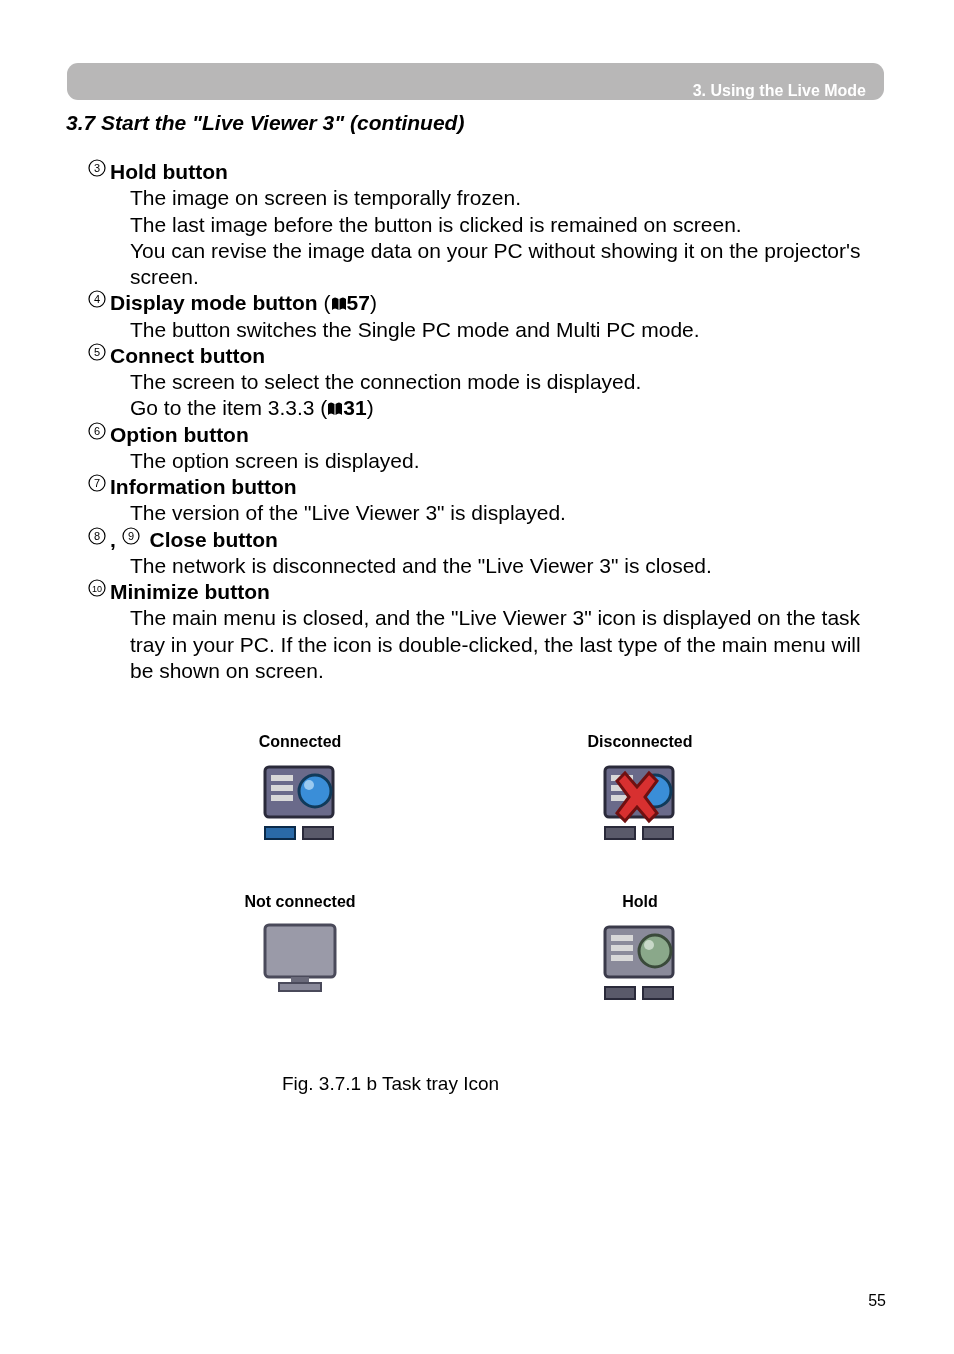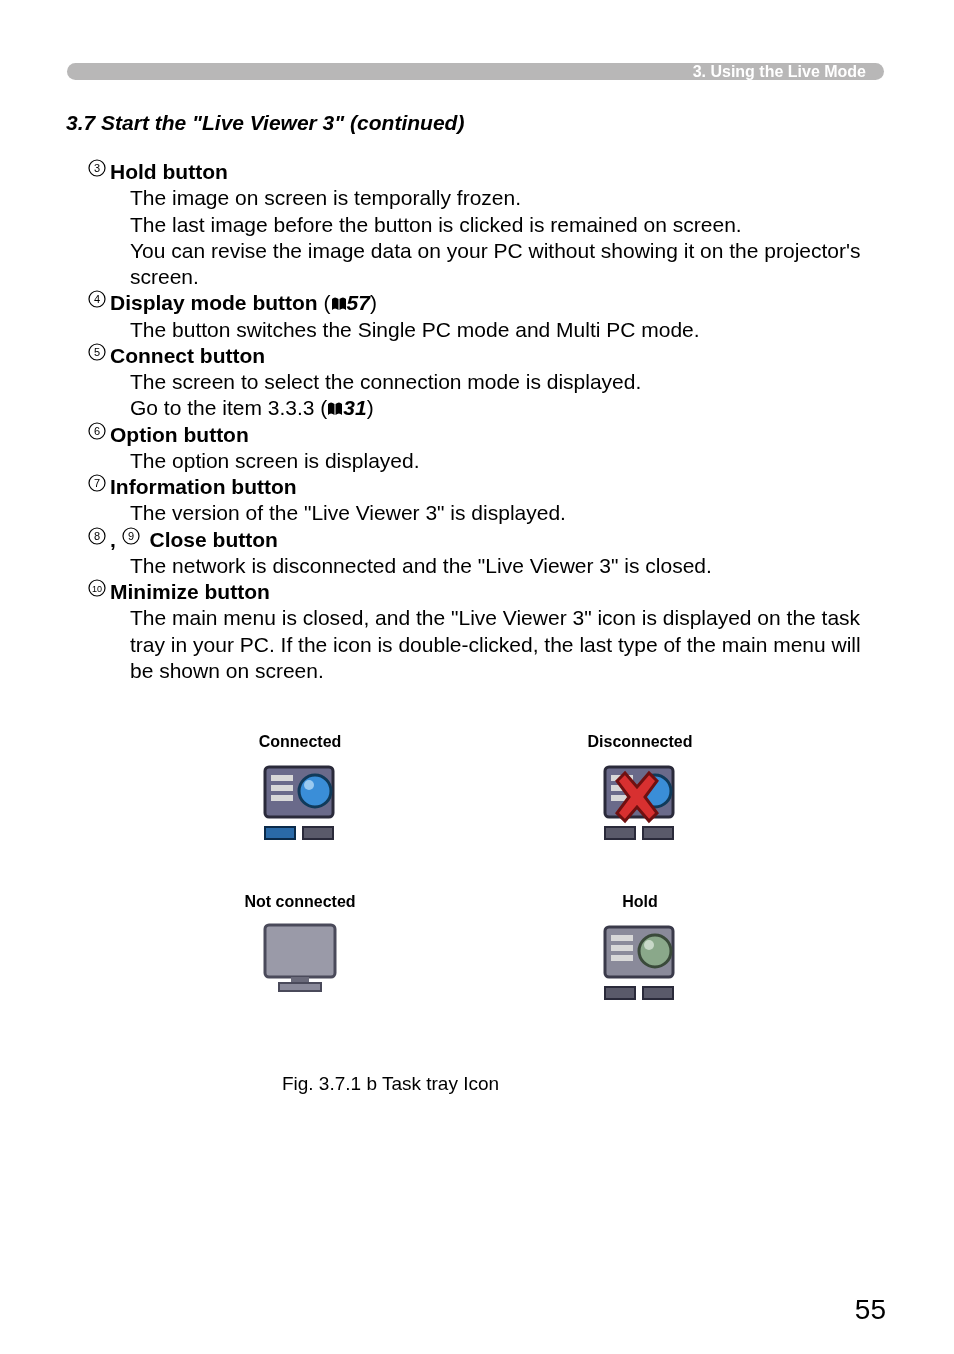--- a/index.html
+++ b/index.html
@@ -11,25 +11,25 @@
     width: 954px;
     height: 1354px;
     position: relative;
     box-sizing: border-box;
   }
   .header-bar {
     position: absolute;
     top: 63px;
     left: 67px;
     right: 70px;
-    height: 17px;
+    height: 37px;
     background: #b8b7b7;
     border-radius: 11px;
     display: flex;
-    align-items: flex-start;
+    align-items: flex-end;
     justify-content: flex-end;
     padding-right: 18px;
     box-sizing: border-box;
   }
   .header-bar-text {
     color: #ffffff;
     font-size: 16px;
     font-weight: bold;
   }
   .section-title {
@@ -67,21 +67,20 @@
     font-weight: normal;
   }
   .ref-icon {
     display: inline-block;
     width: 16px;
     height: 14px;
     vertical-align: -1px;
   }
   .ref-num {
     font-weight: bold;
-    font-style: italic;
   }
   .item-body {
     margin-left: 42px;
   }
   .icons-table {
     position: absolute;
     top: 733px;
     left: 180px;
     width: 580px;
   }
@@ -107,23 +106,23 @@
   .figure-caption {
     position: absolute;
     top: 1073px;
     left: 0;
     width: 781px;
     text-align: center;
     font-size: 19px;
   }
   .page-number {
     position: absolute;
-    bottom: 28px;
+    bottom: 44px;
     right: 68px;
-    font-size: 28px;
+    font-size: 16px;
   }
 </style>
 </head>
 <body>
 
 <div class="header-bar">
   <span class="header-bar-text">3. Using the Live Mode</span>
 </div>
 
 <div class="section-title">3.7 Start the "Live Viewer 3" (continued)</div>

